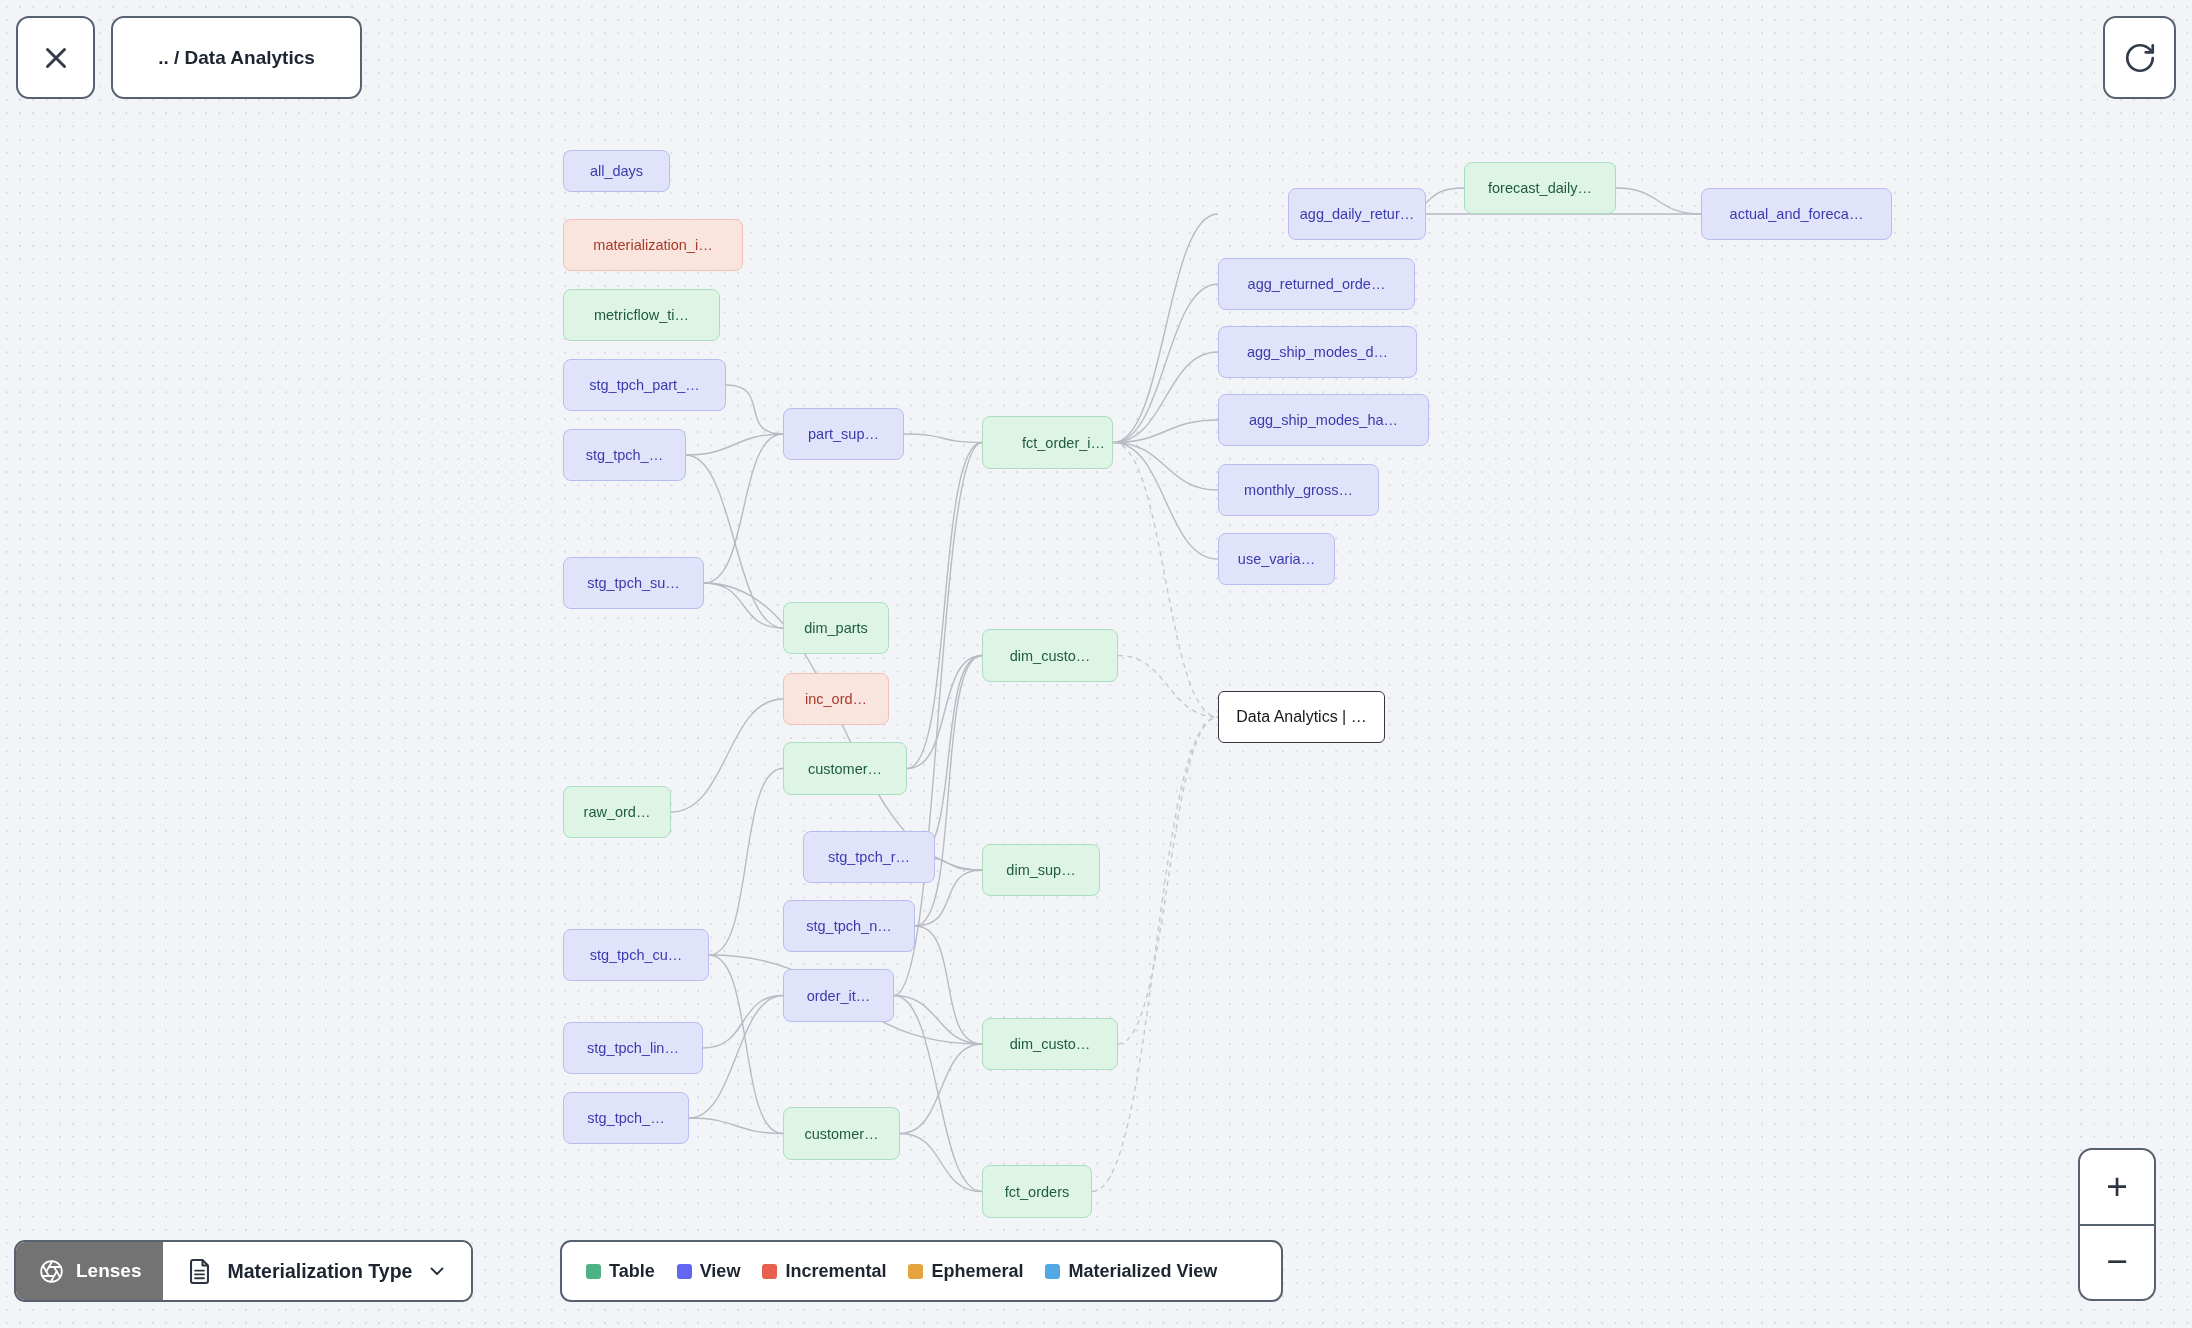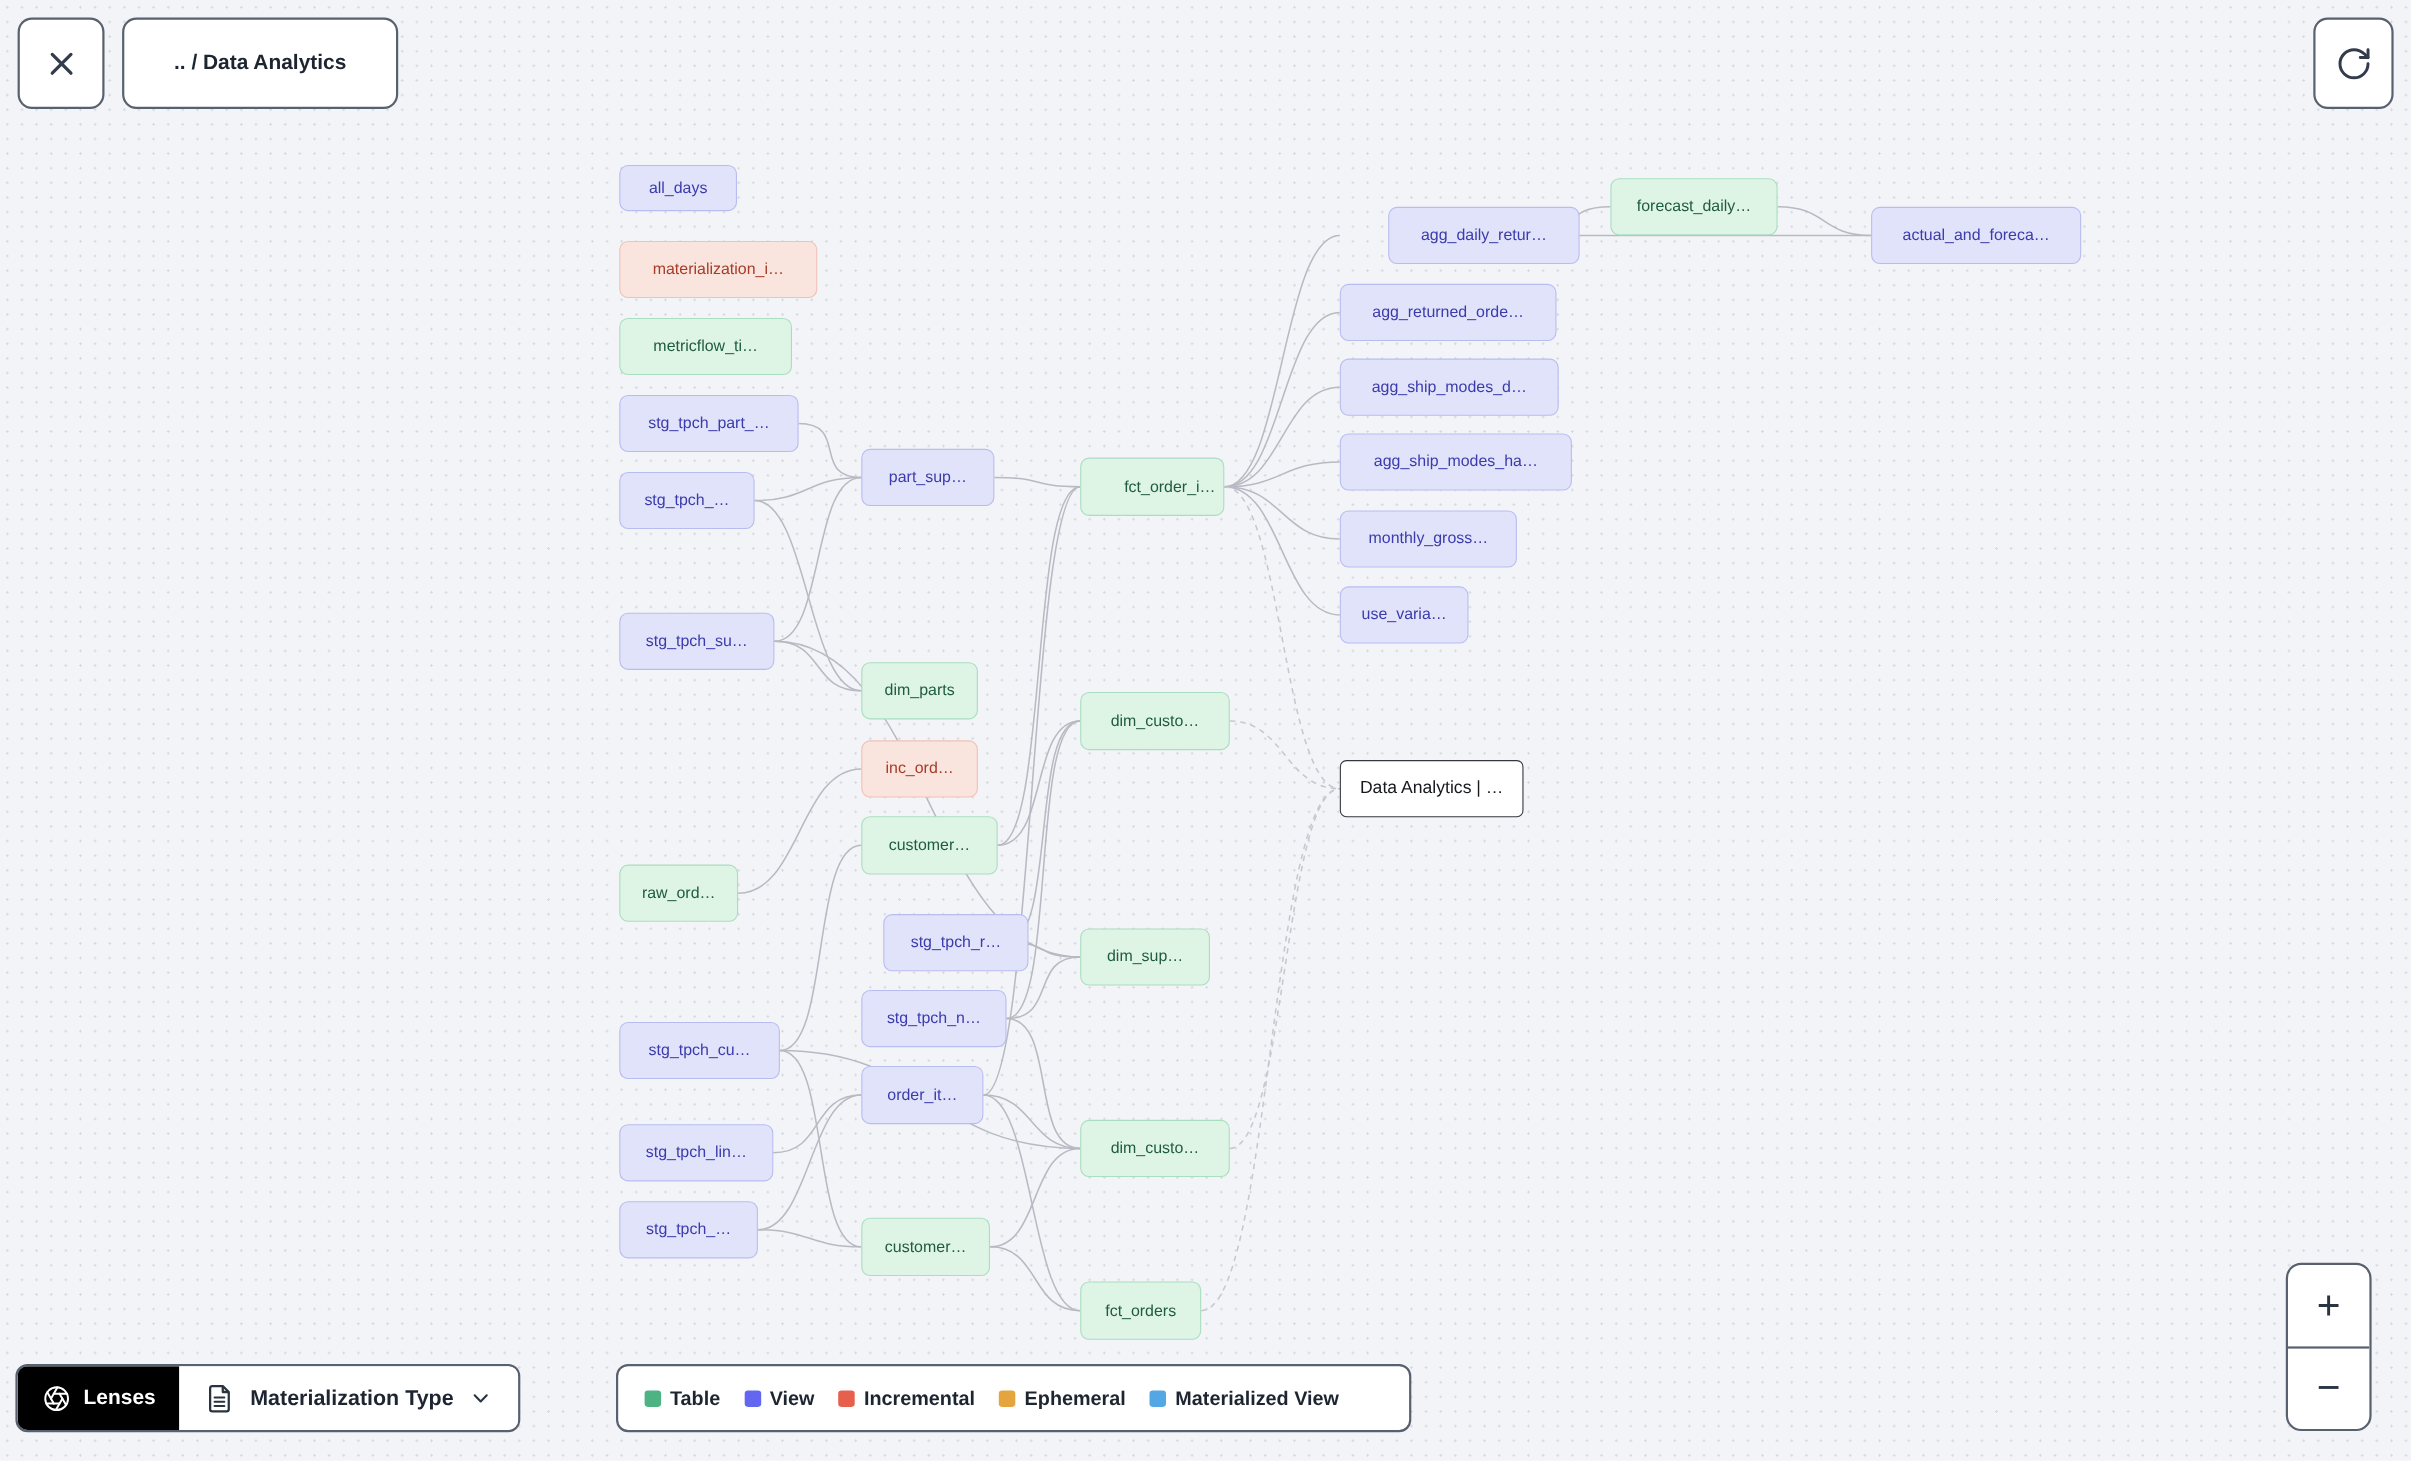--- a/index.html
+++ b/index.html
@@ -139,21 +139,21 @@
       <div class="node" style="left: 783px; top: 742px; width: 124px; height: 53px; background: rgb(222, 244, 229); border-color: rgb(169, 222, 194); color: rgb(31, 92, 61);">customer…</div>
       <div class="node" style="left: 803px; top: 831px; width: 132px; height: 52px; background: rgb(225, 227, 251); border-color: rgb(184, 189, 240); color: rgb(59, 59, 171);">stg_tpch_r…</div>
       <div class="node" style="left: 783px; top: 900px; width: 132px; height: 52px; background: rgb(225, 227, 251); border-color: rgb(184, 189, 240); color: rgb(59, 59, 171);">stg_tpch_n…</div>
       <div class="node" style="left: 783px; top: 969px; width: 111px; height: 53px; background: rgb(225, 227, 251); border-color: rgb(184, 189, 240); color: rgb(59, 59, 171);">order_it…</div>
       <div class="node" style="left: 783px; top: 1107px; width: 117px; height: 53px; background: rgb(222, 244, 229); border-color: rgb(169, 222, 194); color: rgb(31, 92, 61);">customer…</div>
       <div class="node" style="left: 982px; top: 416px; width: 131px; height: 53px; background: rgb(222, 244, 229); border-color: rgb(169, 222, 194); color: rgb(31, 92, 61); padding-left: 32px;">fct_order_i…</div>
       <div class="node" style="left: 982px; top: 629px; width: 136px; height: 53px; background: rgb(222, 244, 229); border-color: rgb(169, 222, 194); color: rgb(31, 92, 61);">dim_custo…</div>
       <div class="node" style="left: 982px; top: 844px; width: 118px; height: 52px; background: rgb(222, 244, 229); border-color: rgb(169, 222, 194); color: rgb(31, 92, 61);">dim_sup…</div>
       <div class="node" style="left: 982px; top: 1018px; width: 136px; height: 52px; background: rgb(222, 244, 229); border-color: rgb(169, 222, 194); color: rgb(31, 92, 61);">dim_custo…</div>
       <div class="node" style="left: 982px; top: 1165px; width: 110px; height: 53px; background: rgb(222, 244, 229); border-color: rgb(169, 222, 194); color: rgb(31, 92, 61);">fct_orders</div>
-      <div class="node" style="left: 1262px; top: 188px; width: 174px; height: 52px; background: rgb(225, 227, 251); border-color: rgb(184, 189, 240); color: rgb(59, 59, 171);">agg_daily_retur…</div>
+      <div class="node" style="left: 1288px; top: 188px; width: 138px; height: 52px; background: rgb(225, 227, 251); border-color: rgb(184, 189, 240); color: rgb(59, 59, 171);">agg_daily_retur…</div>
       <div class="node" style="left: 1464px; top: 162px; width: 152px; height: 52px; background: rgb(222, 244, 229); border-color: rgb(169, 222, 194); color: rgb(31, 92, 61);">forecast_daily…</div>
       <div class="node" style="left: 1701px; top: 188px; width: 191px; height: 52px; background: rgb(225, 227, 251); border-color: rgb(184, 189, 240); color: rgb(59, 59, 171);">actual_and_foreca…</div>
       <div class="node" style="left: 1218px; top: 258px; width: 197px; height: 52px; background: rgb(225, 227, 251); border-color: rgb(184, 189, 240); color: rgb(59, 59, 171);">agg_returned_orde…</div>
       <div class="node" style="left: 1218px; top: 326px; width: 199px; height: 52px; background: rgb(225, 227, 251); border-color: rgb(184, 189, 240); color: rgb(59, 59, 171);">agg_ship_modes_d…</div>
       <div class="node" style="left: 1218px; top: 394px; width: 211px; height: 52px; background: rgb(225, 227, 251); border-color: rgb(184, 189, 240); color: rgb(59, 59, 171);">agg_ship_modes_ha…</div>
       <div class="node" style="left: 1218px; top: 464px; width: 161px; height: 52px; background: rgb(225, 227, 251); border-color: rgb(184, 189, 240); color: rgb(59, 59, 171);">monthly_gross…</div>
       <div class="node" style="left: 1218px; top: 533px; width: 117px; height: 52px; background: rgb(225, 227, 251); border-color: rgb(184, 189, 240); color: rgb(59, 59, 171);">use_varia…</div>
       <div class="node exposure" style="left: 1218px; top: 691px; width: 167px; height: 52px; background: rgb(255, 255, 255); border-color: rgb(51, 56, 63); color: rgb(22, 24, 28);">Data Analytics | …</div>
     </div>
 
@@ -169,21 +169,21 @@
 
 
   <div class="bar-btn" id="refresh-btn">
     <svg class="icon" width="34" height="34" viewBox="0 0 24 24">
       <path d="M21 12a9 9 0 1 1-9-9c2.52 0 4.93 1 6.74 2.74L21 8" stroke="#333c4a" stroke-width="1.9" fill="none" stroke-linecap="round" stroke-linejoin="round"></path>
       <path d="M21 3v5h-5" stroke="#333c4a" stroke-width="1.9" fill="none" stroke-linecap="round" stroke-linejoin="round"></path>
     </svg>
   </div>
 
   <div id="lenses-bar">
-    <div class="lenses-dark" style="background: #000000;">
+    <div class="lenses-dark" style="background: #737373;">
       <svg class="icon" width="27" height="27" viewBox="0 0 24 24">
         <circle cx="12" cy="12" r="9.2" stroke="#ffffff" stroke-width="1.6" fill="none"></circle>
         <g stroke="#ffffff" stroke-width="1.6" stroke-linecap="round">
           <path d="M14.31 8 L19.6 17.16"></path>
           <path d="M9.69 8 H20.27"></path>
           <path d="M7.38 12 L12.67 2.84"></path>
           <path d="M9.69 16 L4.4 6.84"></path>
           <path d="M14.31 16 H3.73"></path>
           <path d="M16.62 12 L11.33 21.16"></path>
         </g>

